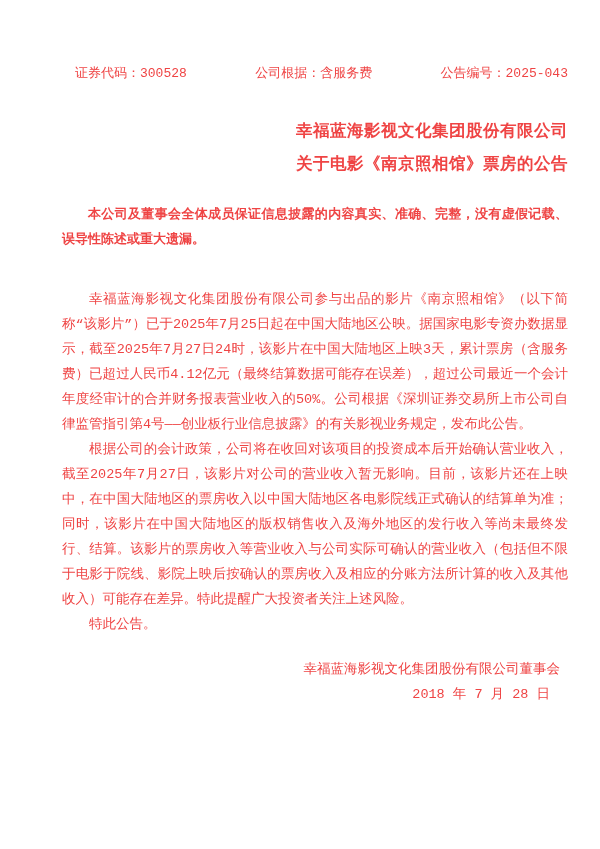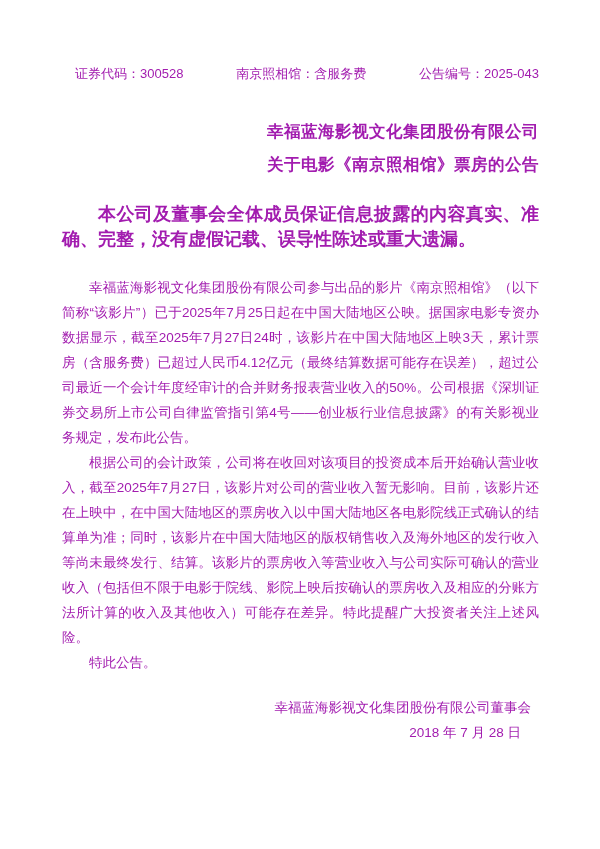--- a/index.html
+++ b/index.html
@@ -6,23 +6,23 @@
     margin: 0;
     padding: 0;
     background: #ffffff;
   }
   .page {
     position: relative;
     width: 600px;
     height: 849px;
     box-sizing: border-box;
     background: #ffffff;
-    color: #a21caf;
-    font-family: Liberation Sans, sans-serif;
-    padding: 66px 61px 0 62px;
+    color: #ef4444;
+    font-family: Liberation Mono, monospace;
+    padding: 66px 32px 0 62px;
     overflow: hidden;
   }
   .doc-header {
     display: flex;
     justify-content: space-between;
     align-items: baseline;
     font-size: 13px;
     line-height: 16px;
     padding-left: 13px;
     white-space: nowrap;
@@ -30,35 +30,35 @@
   .doc-title {
     margin: 33px 0 0 0;
     text-align: right;
     font-size: 16.5px;
     font-weight: bold;
     line-height: 33px;
     letter-spacing: 0.5px;
   }
   .declaration {
     margin: 21px 0 0 0;
-    font-size: 18px;
+    font-size: 13px;
     font-weight: bold;
     line-height: 25px;
     text-indent: 2em;
     text-align: justify;
   }
   .body-para {
     margin: 0;
     font-size: 13.5px;
     line-height: 25px;
     text-indent: 2em;
     text-align: justify;
   }
   .body-para.first {
-    margin-top: 23px;
+    margin-top: 35px;
   }
   .signature {
     margin-top: 20px;
     font-size: 13.5px;
     line-height: 25px;
     text-align: right;
   }
   .signature .company {
     padding-right: 8px;
     text-align: right;
@@ -70,21 +70,21 @@
 </head>
 <body>
 
 <div class="page">
 
   <div class="doc-header">
     <div class="header-item">
       <span>证券代码：</span><span>300528</span>
     </div>
     <div class="header-item">
-      <span>南京照相馆：</span><span>含服务费</span>
+      <span>公司根据：</span><span>含服务费</span>
     </div>
     <div class="header-item">
       <span>公告编号：</span><span>2025-043</span>
     </div>
   </div>
 
   <h1 class="doc-title">
     <div>幸福蓝海影视文化集团股份有限公司</div>
     <div>关于电影《南京照相馆》票房的公告</div>
   </h1>

